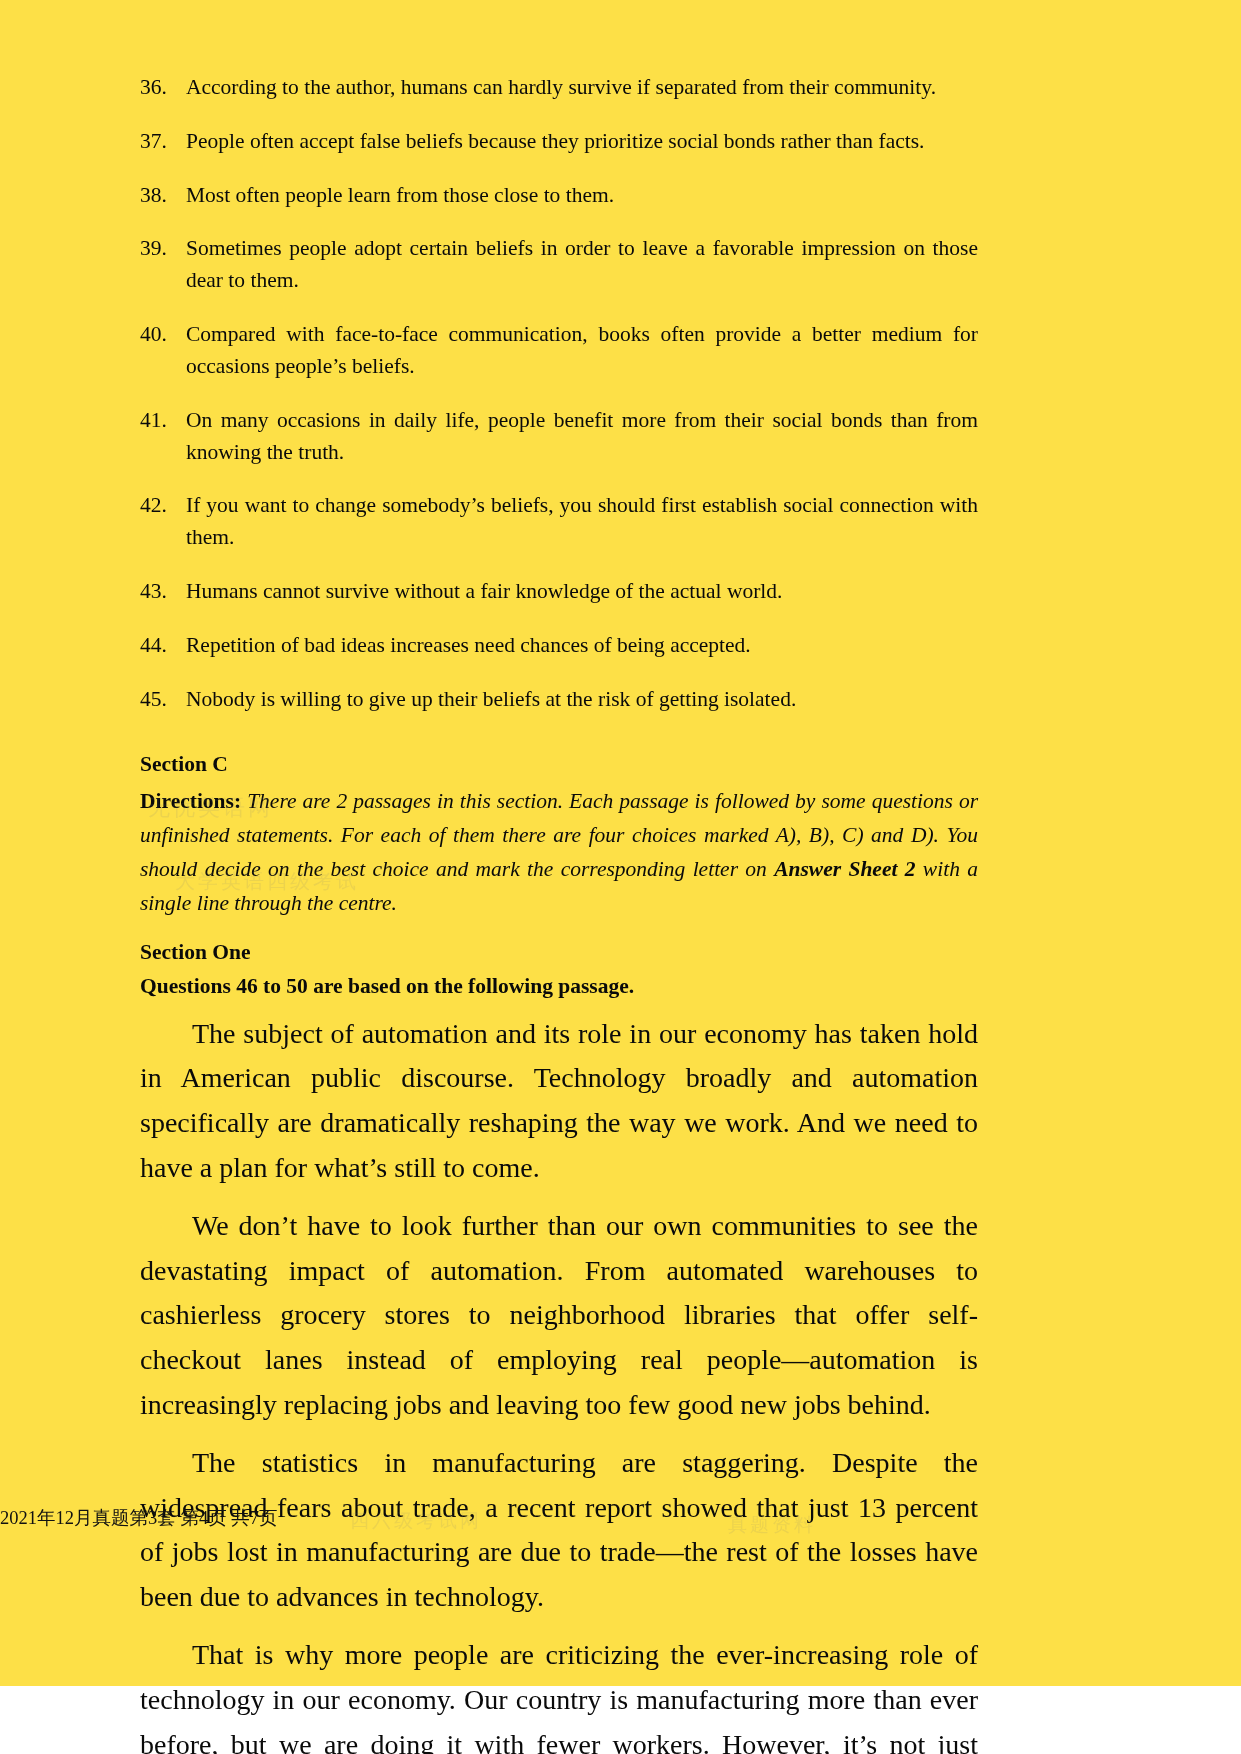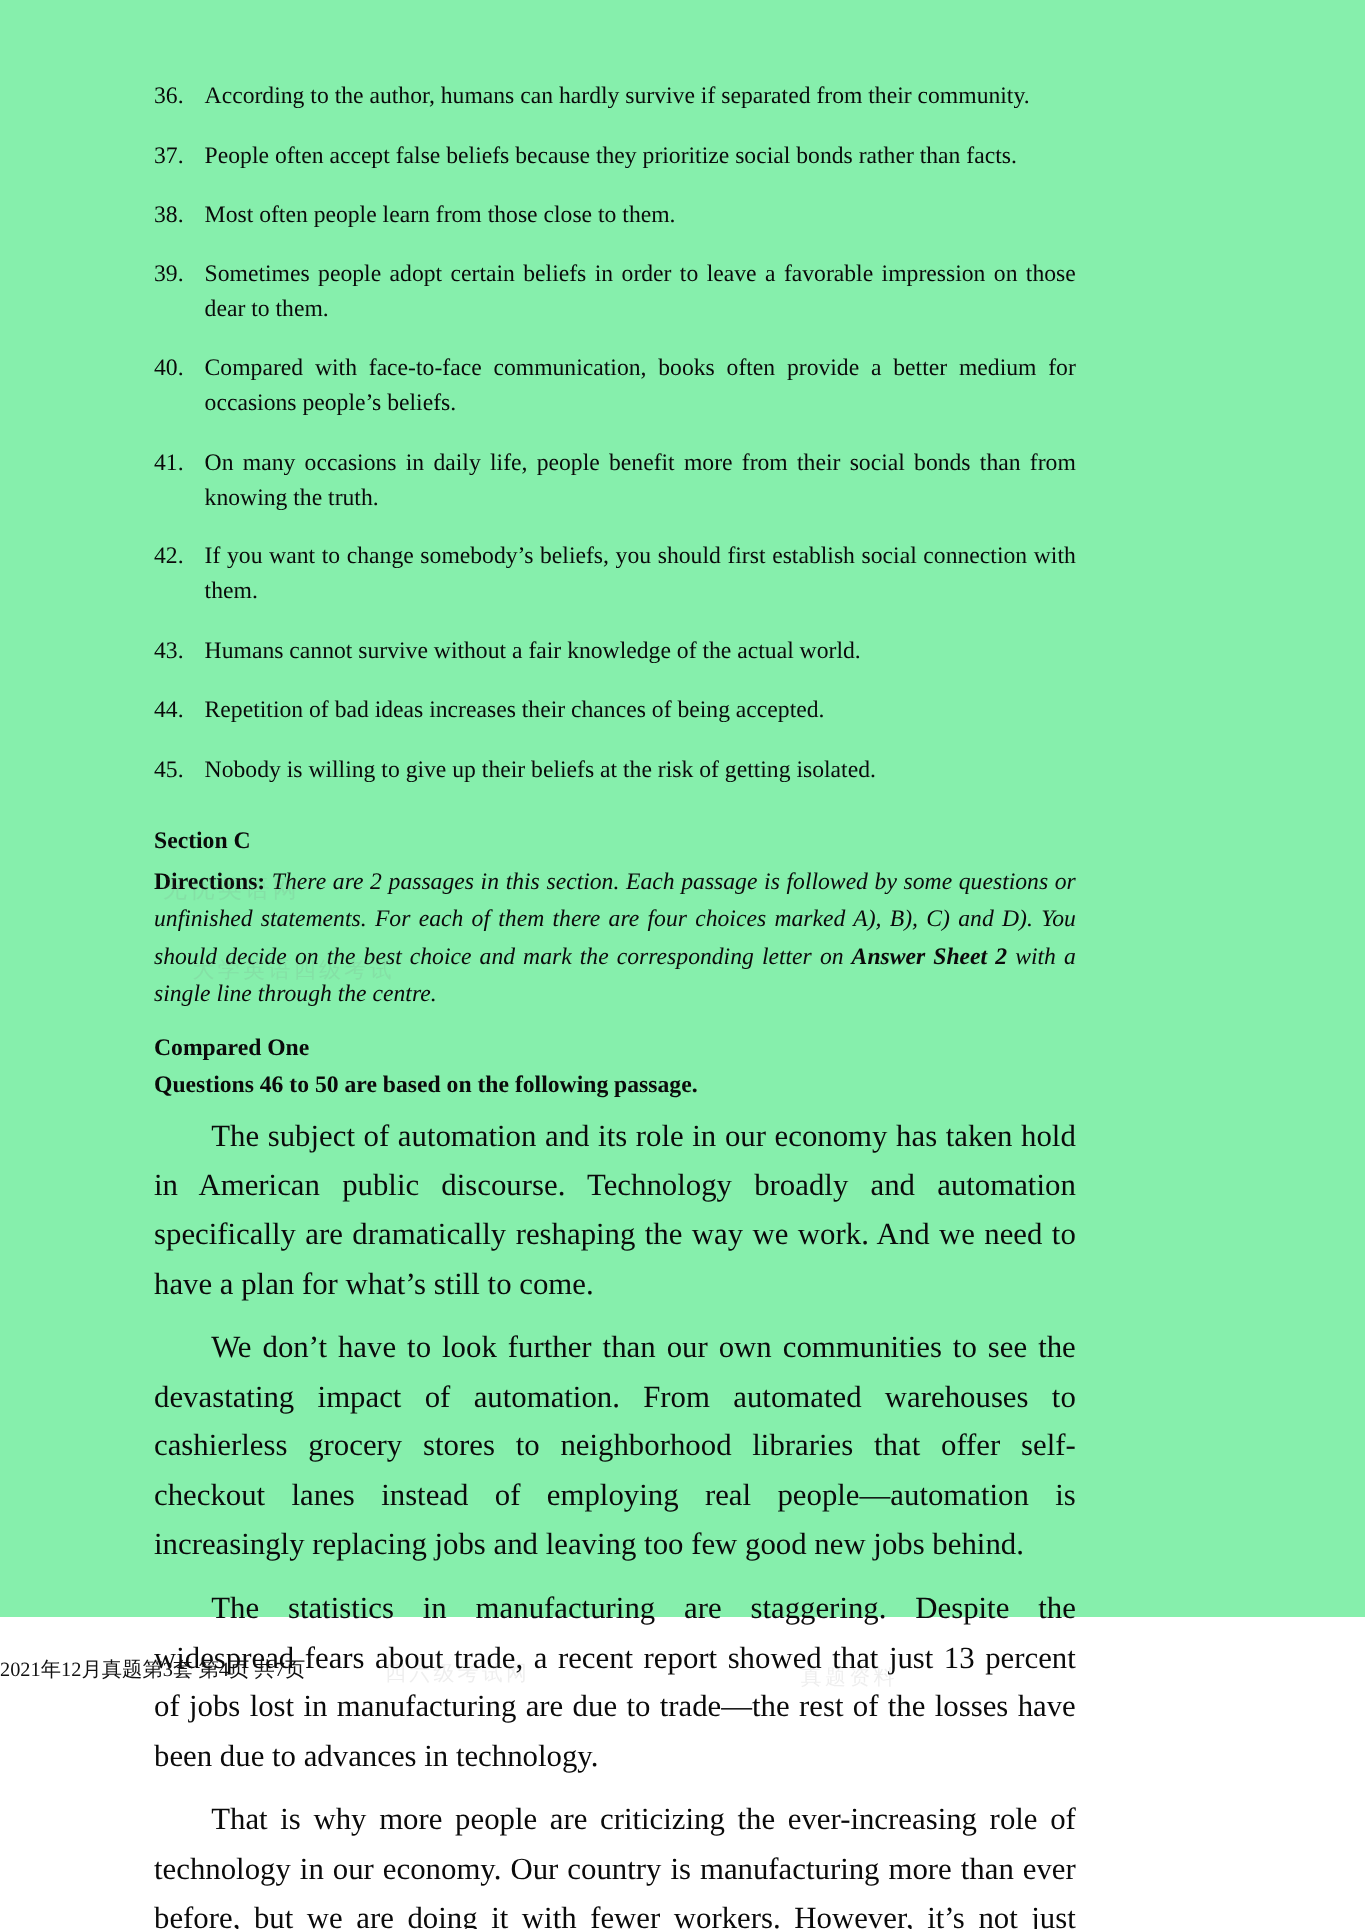--- a/index.html
+++ b/index.html
@@ -13,22 +13,22 @@
     position: relative;
     font-family: "Liberation Serif", "DejaVu Serif", serif;
     color: #0a0a0a;
     overflow: hidden;
   }
 
   .page {
     position: absolute;
     left: 0; top: 0;
     width: 1241px;
-    height: 1470px;
-    background: #86efac;
+    height: 1686px;
+    background: #fde047;
   }
 
   .content {
     position: absolute;
     left: 140px;
     top: 72px;
     width: 838px;
   }
 
   
@@ -179,35 +179,35 @@
         <span class="body">If you want to change somebody’s beliefs, you should first establish social connection with them.</span>
       </div>
 
       <div class="stmt">
         <span class="num">43.</span>
         <span class="body">Humans cannot survive without a fair knowledge of the actual world.</span>
       </div>
 
       <div class="stmt">
         <span class="num">44.</span>
-        <span class="body">Repetition of bad ideas increases their chances of being accepted.</span>
+        <span class="body">Repetition of bad ideas increases need chances of being accepted.</span>
       </div>
 
       <div class="stmt">
         <span class="num">45.</span>
         <span class="body">Nobody is willing to give up their beliefs at the risk of getting isolated.</span>
       </div>
 
     </div>
 
     <div class="section-head">Section C</div>
 
     <div class="directions"><span class="lead">Directions:</span> <span class="it">There are 2 passages in this section. Each passage is followed by some questions or unfinished statements. For each of them there are four choices marked A), B), C) and D). You should decide on the best choice and mark the corresponding letter on </span><span class="it-bold">Answer Sheet 2</span><span class="it"> with a single line through the centre.</span></div>
 
-    <div class="sub-head tight">Compared One</div>
+    <div class="sub-head tight">Section One</div>
 
     <div class="sub-head tight">Questions 46 to 50 are based on the following passage.</div>
 
     <div>
       <p class="para first">The subject of automation and its role in our economy has taken hold in American public discourse. Technology broadly and automation specifically are dramatically reshaping the way we work. And we need to have a plan for what’s still to come.</p>
       <p class="para">We don’t have to look further than our own communities to see the devastating impact of automation. From automated warehouses to cashierless grocery stores to neighborhood libraries that offer self-checkout lanes instead of employing real people—automation is increasingly replacing jobs and leaving too few good new jobs behind.</p>
       <p class="para">The statistics in manufacturing are staggering. Despite the widespread fears about trade, a recent report showed that just 13 percent of jobs lost in manufacturing are due to trade—the rest of the losses have been due to advances in technology.</p>
       <p class="para">That is why more people are criticizing the ever-increasing role of technology in our economy. Our country is manufacturing more than ever before, but we are doing it with fewer workers. However, it’s not just factories that are seeing losses—software and information technology are also having a dramatic impact on jobs most people think are secure from the forces of a rapidly-changing economy. Something transformative is happening in America that is having an adverse effect on American families. Whether policymakers and politicians admit it or not, workers have made clear their feelings about</p>
     </div>
 

